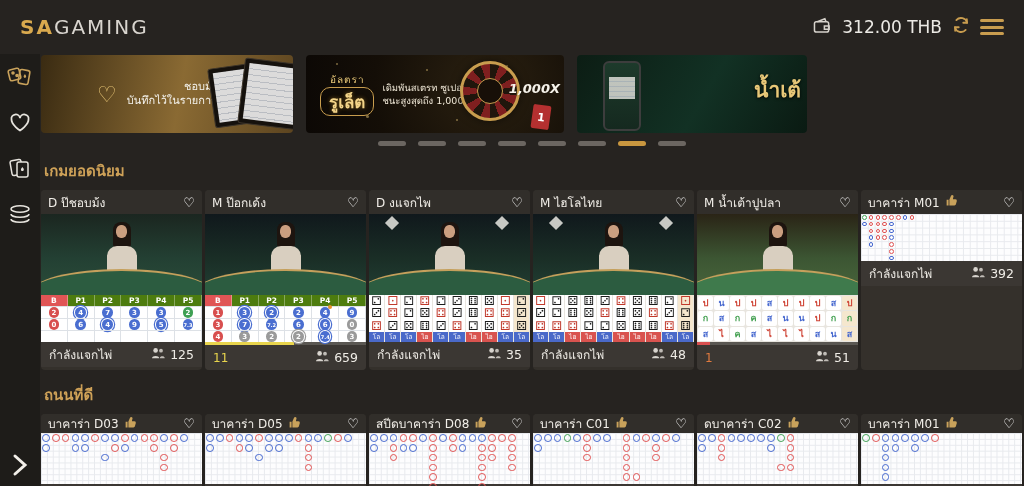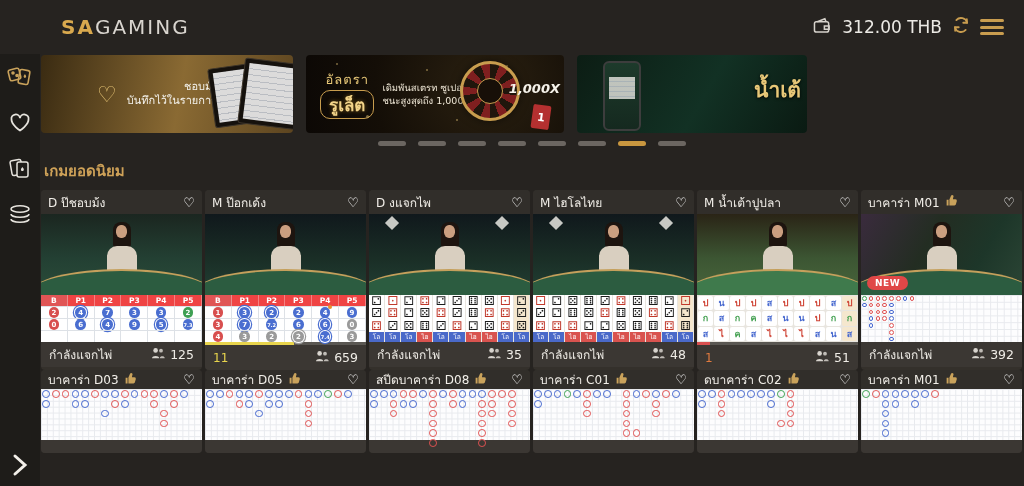--- a/index.html
+++ b/index.html
@@ -1,21 +1,21 @@
 <!DOCTYPE html>
 <html><head>
 <meta charset="utf-8">
 <style>
   html,body{margin:0;padding:0;background:#262320;}
   body{width:1024px;height:486px;overflow:hidden;position:relative;
        font-family:"DejaVu Sans","Liberation Sans",sans-serif;color:#e8e5df;}
   
   .topbar{position:absolute;top:0;left:0;right:0;height:54px;display:flex;align-items:center;
           justify-content:space-between;padding:0 20px;box-sizing:border-box;}
-  .logo{font-size:20px;letter-spacing:2px;margin-left:41px;}
+  .logo{font-size:20px;letter-spacing:2px;}
   .logo .b{color:#d9a94e;font-weight:bold;}
   .logo .r{color:#d9d5cf;}
   .wallet{display:flex;align-items:center;gap:10px;font-size:17px;color:#eceae5;}
   .hamburger{width:24px;height:16px;display:flex;flex-direction:column;justify-content:space-between;cursor:pointer;}
   .hamburger i{display:block;height:3px;background:#c99d4f;border-radius:2px;}
   
   .sidebar{position:absolute;left:0;top:54px;bottom:0;width:40px;background:#1e1c19;
            display:flex;flex-direction:column;align-items:center;padding-top:10px;gap:20px;}
   .side-ic{width:26px;height:26px;display:flex;align-items:center;justify-content:center;cursor:pointer;}
   .expand{position:absolute;left:0;bottom:4px;width:40px;height:34px;display:flex;align-items:center;justify-content:center;cursor:pointer;}
@@ -32,21 +32,21 @@
   .bn-txt{color:#f3f1ea;font-size:11px;line-height:14px;text-align:center;}
   .bn-b{width:252px;background:linear-gradient(100deg,#3a2b12,#8a6a33 55%,#5d4520);display:flex;align-items:center;}
   .bn-b .heart-o{font-size:22px;color:#e4c273;margin-left:56px;}
   .bn-b .txt{margin-left:10px;}
   .bn-b .shots{position:absolute;right:-14px;top:4px;width:96px;height:70px;}
   .shot{position:absolute;background:#15110d;border:1px solid #3c342a;border-radius:3px;overflow:hidden;}
   .shot .rows{position:absolute;inset:4px;background:repeating-linear-gradient(#fff 0 5px,#d7dbe2 5px 6px);opacity:.85;}
   .shot .hrt{position:absolute;top:1px;right:2px;color:#e2504d;font-size:10px;}
   .bn-c{width:258px;background:radial-gradient(circle at 70% 40%,#2b2111 0%,#140e07 60%,#0c0805 100%);display:flex;align-items:center;}
   .bn-c .lg{margin-left:14px;text-align:center;}
-  .bn-c .lg .t1{color:#e8c878;font-size:13px;letter-spacing:1px;}
+  .bn-c .lg .t1{color:#e8c878;font-size:10px;letter-spacing:1px;}
   .bn-c .lg .t2{color:#f3d489;font-size:17px;font-weight:bold;text-shadow:0 0 4px #7a5a1a;
                 border:1px solid #c89d4e;border-radius:10px;padding:0 8px;display:inline-block;}
   .bn-c .lines{margin-left:8px;font-size:9.5px;line-height:13px;color:#f2ead9;}
   .wheel{position:absolute;right:44px;top:6px;width:54px;height:54px;border-radius:50%;
          background:conic-gradient(#20160c 0 20deg,#7e1f1f 20deg 40deg,#20160c 40deg 60deg,#7e1f1f 60deg 80deg,#20160c 80deg 100deg,#7e1f1f 100deg 120deg,#20160c 120deg 140deg,#7e1f1f 140deg 160deg,#20160c 160deg 180deg,#7e1f1f 180deg 200deg,#20160c 200deg 220deg,#7e1f1f 220deg 240deg,#20160c 240deg 260deg,#7e1f1f 260deg 280deg,#20160c 280deg 300deg,#7e1f1f 300deg 320deg,#20160c 320deg 340deg,#7e1f1f 340deg 360deg);
          border:3px solid #c89d4e;box-shadow:0 0 10px #00000088;}
   .wheel::after{content:"";position:absolute;inset:14px;border-radius:50%;background:#170f08;border:1px solid #c89d4e;}
   .bn-c .mult{position:absolute;right:4px;top:26px;color:#f5f2ea;font-size:13px;font-weight:bold;font-style:italic;}
   .bn-c .card1{position:absolute;right:14px;bottom:4px;width:18px;height:24px;background:#b43030;border-radius:2px;
                color:#fff;font-size:11px;font-weight:bold;display:flex;align-items:center;justify-content:center;transform:rotate(8deg);}
@@ -82,21 +82,21 @@
   .scene.v4 .tbl{background:#3f7a4c;}
   .lamp{position:absolute;top:4px;width:10px;height:10px;background:#e9e7e2;transform:rotate(45deg);opacity:.85;}
   .new-badge{position:absolute;left:6px;bottom:5px;background:#e04747;color:#fff;font-size:9px;font-weight:bold;
              padding:2px 8px;border-radius:9px;letter-spacing:.5px;}
   
   .board{height:47px;background:#f2f0ec;position:relative;flex:none;}
   
   .pd{display:flex;flex-direction:column;height:100%;}
   .pd-hd{display:flex;height:11px;}
   .pd-hd span{flex:1;font-size:7.5px;font-weight:bold;color:#fff;display:flex;align-items:center;justify-content:center;
-              background:#ef4444;border-right:1px solid #ffffff55;}
+              background:#4d7c0f;border-right:1px solid #ffffff55;}
   .pd-hd span:first-child{background:#e05555;}
   .pd-row{display:flex;flex:1;background:#fff;}
   .pd-c{flex:1;display:flex;align-items:center;justify-content:center;border-right:1px solid #dde1e6;border-top:1px solid #dde1e6;position:relative;}
   .bub{width:10.5px;height:10.5px;border-radius:50%;color:#fff;font-size:7px;font-weight:bold;
        display:flex;align-items:center;justify-content:center;position:relative;}
   .bub.r{background:#d84f4f;} .bub.b{background:#4a6ed0;} .bub.g{background:#3fa054;} .bub.y{background:#9a9a9a;}
   .bub.ring{box-shadow:0 0 0 1px #fff,0 0 0 2.2px currentColor;}
   .bub.r{color:#d84f4f;}.bub.b{color:#4a6ed0;}.bub.g{color:#3fa054;}.bub.y{color:#9a9a9a;}
   .bub i{font-style:normal;color:#fff;}
   .bub .odot{position:absolute;right:-2px;top:-2px;width:4px;height:4px;border-radius:50%;background:#e8902e;}
@@ -747,29 +747,20 @@
         </div>
       </div>
       <div class="card">
         <div class="card-h">
           <span>บาคาร่า M01</span>
           <span><svg width="13" height="13" viewBox="0 0 16 16" fill="#c9a25b">
               <path d="M2 7.2h2.4V14H2zM5.4 14h6.3c.8 0 1.5-.5 1.7-1.3l1.1-3.9A1.8 1.8 0 0 0 12.8 6.5H9.7l.6-2.7A1.5 1.5 0 0 0 7.4 2L5.4 6.7z"></path>
             </svg></span>
           <span class="heart">♡</span>
         </div>
-        <div class="scene v5">
-          <div class="dealer">
-            <i class="hair"></i>
-            <i class="face"></i>
-            <i class="bodyy"></i>
-          </div>
-          <div class="tbl"></div>
-          <div class="new-badge">NEW</div>
-        </div>
         <div class="board roadbg bigroad">
           <span class="rc G" style="left: 1px; top: 1px; width: 4.7px; height: 4.7px;"></span>
           <span class="rc R" style="left: 7.8px; top: 1px; width: 4.7px; height: 4.7px;"></span>
           <span class="rc R" style="left: 14.6px; top: 1px; width: 4.7px; height: 4.7px;"></span>
           <span class="rc R" style="left: 21.4px; top: 1px; width: 4.7px; height: 4.7px;"></span>
           <span class="rc R" style="left: 28.2px; top: 1px; width: 4.7px; height: 4.7px;"></span>
           <span class="rc R" style="left: 35px; top: 1px; width: 4.7px; height: 4.7px;"></span>
           <span class="rc B" style="left: 41.8px; top: 1px; width: 4.7px; height: 4.7px;"></span>
           <span class="rc R" style="left: 48.6px; top: 1px; width: 4.7px; height: 4.7px;"></span>
           <span class="rc B" style="left: 1px; top: 7.8px; width: 4.7px; height: 4.7px;"></span>
@@ -797,20 +788,21 @@
                 <circle cx="5.2" cy="4" r="2.7"></circle>
                 <path d="M1 13c0-3.4 8.4-3.4 8.4 0z"></path>
                 <circle cx="11.5" cy="4.3" r="2.2" opacity=".85"></circle>
                 <path d="M10 13c.3-2.8 5.8-2.8 5.8 0z" opacity=".85"></path>
               </svg></span>
             <span>392</span>
           </span>
         </div>
       </div>
     </div>
+  <h2 class="sec-title">ถนนที่ดี</h2>
   <div class="row row2" id="row1">
       <div class="card">
         <div class="card-h">
           <span>บาคาร่า D03</span>
           <span><svg width="13" height="13" viewBox="0 0 16 16" fill="#c9a25b">
               <path d="M2 7.2h2.4V14H2zM5.4 14h6.3c.8 0 1.5-.5 1.7-1.3l1.1-3.9A1.8 1.8 0 0 0 12.8 6.5H9.7l.6-2.7A1.5 1.5 0 0 0 7.4 2L5.4 6.7z"></path>
             </svg></span>
           <span class="heart">♡</span>
         </div>
         <div class="road-board roadbg">

